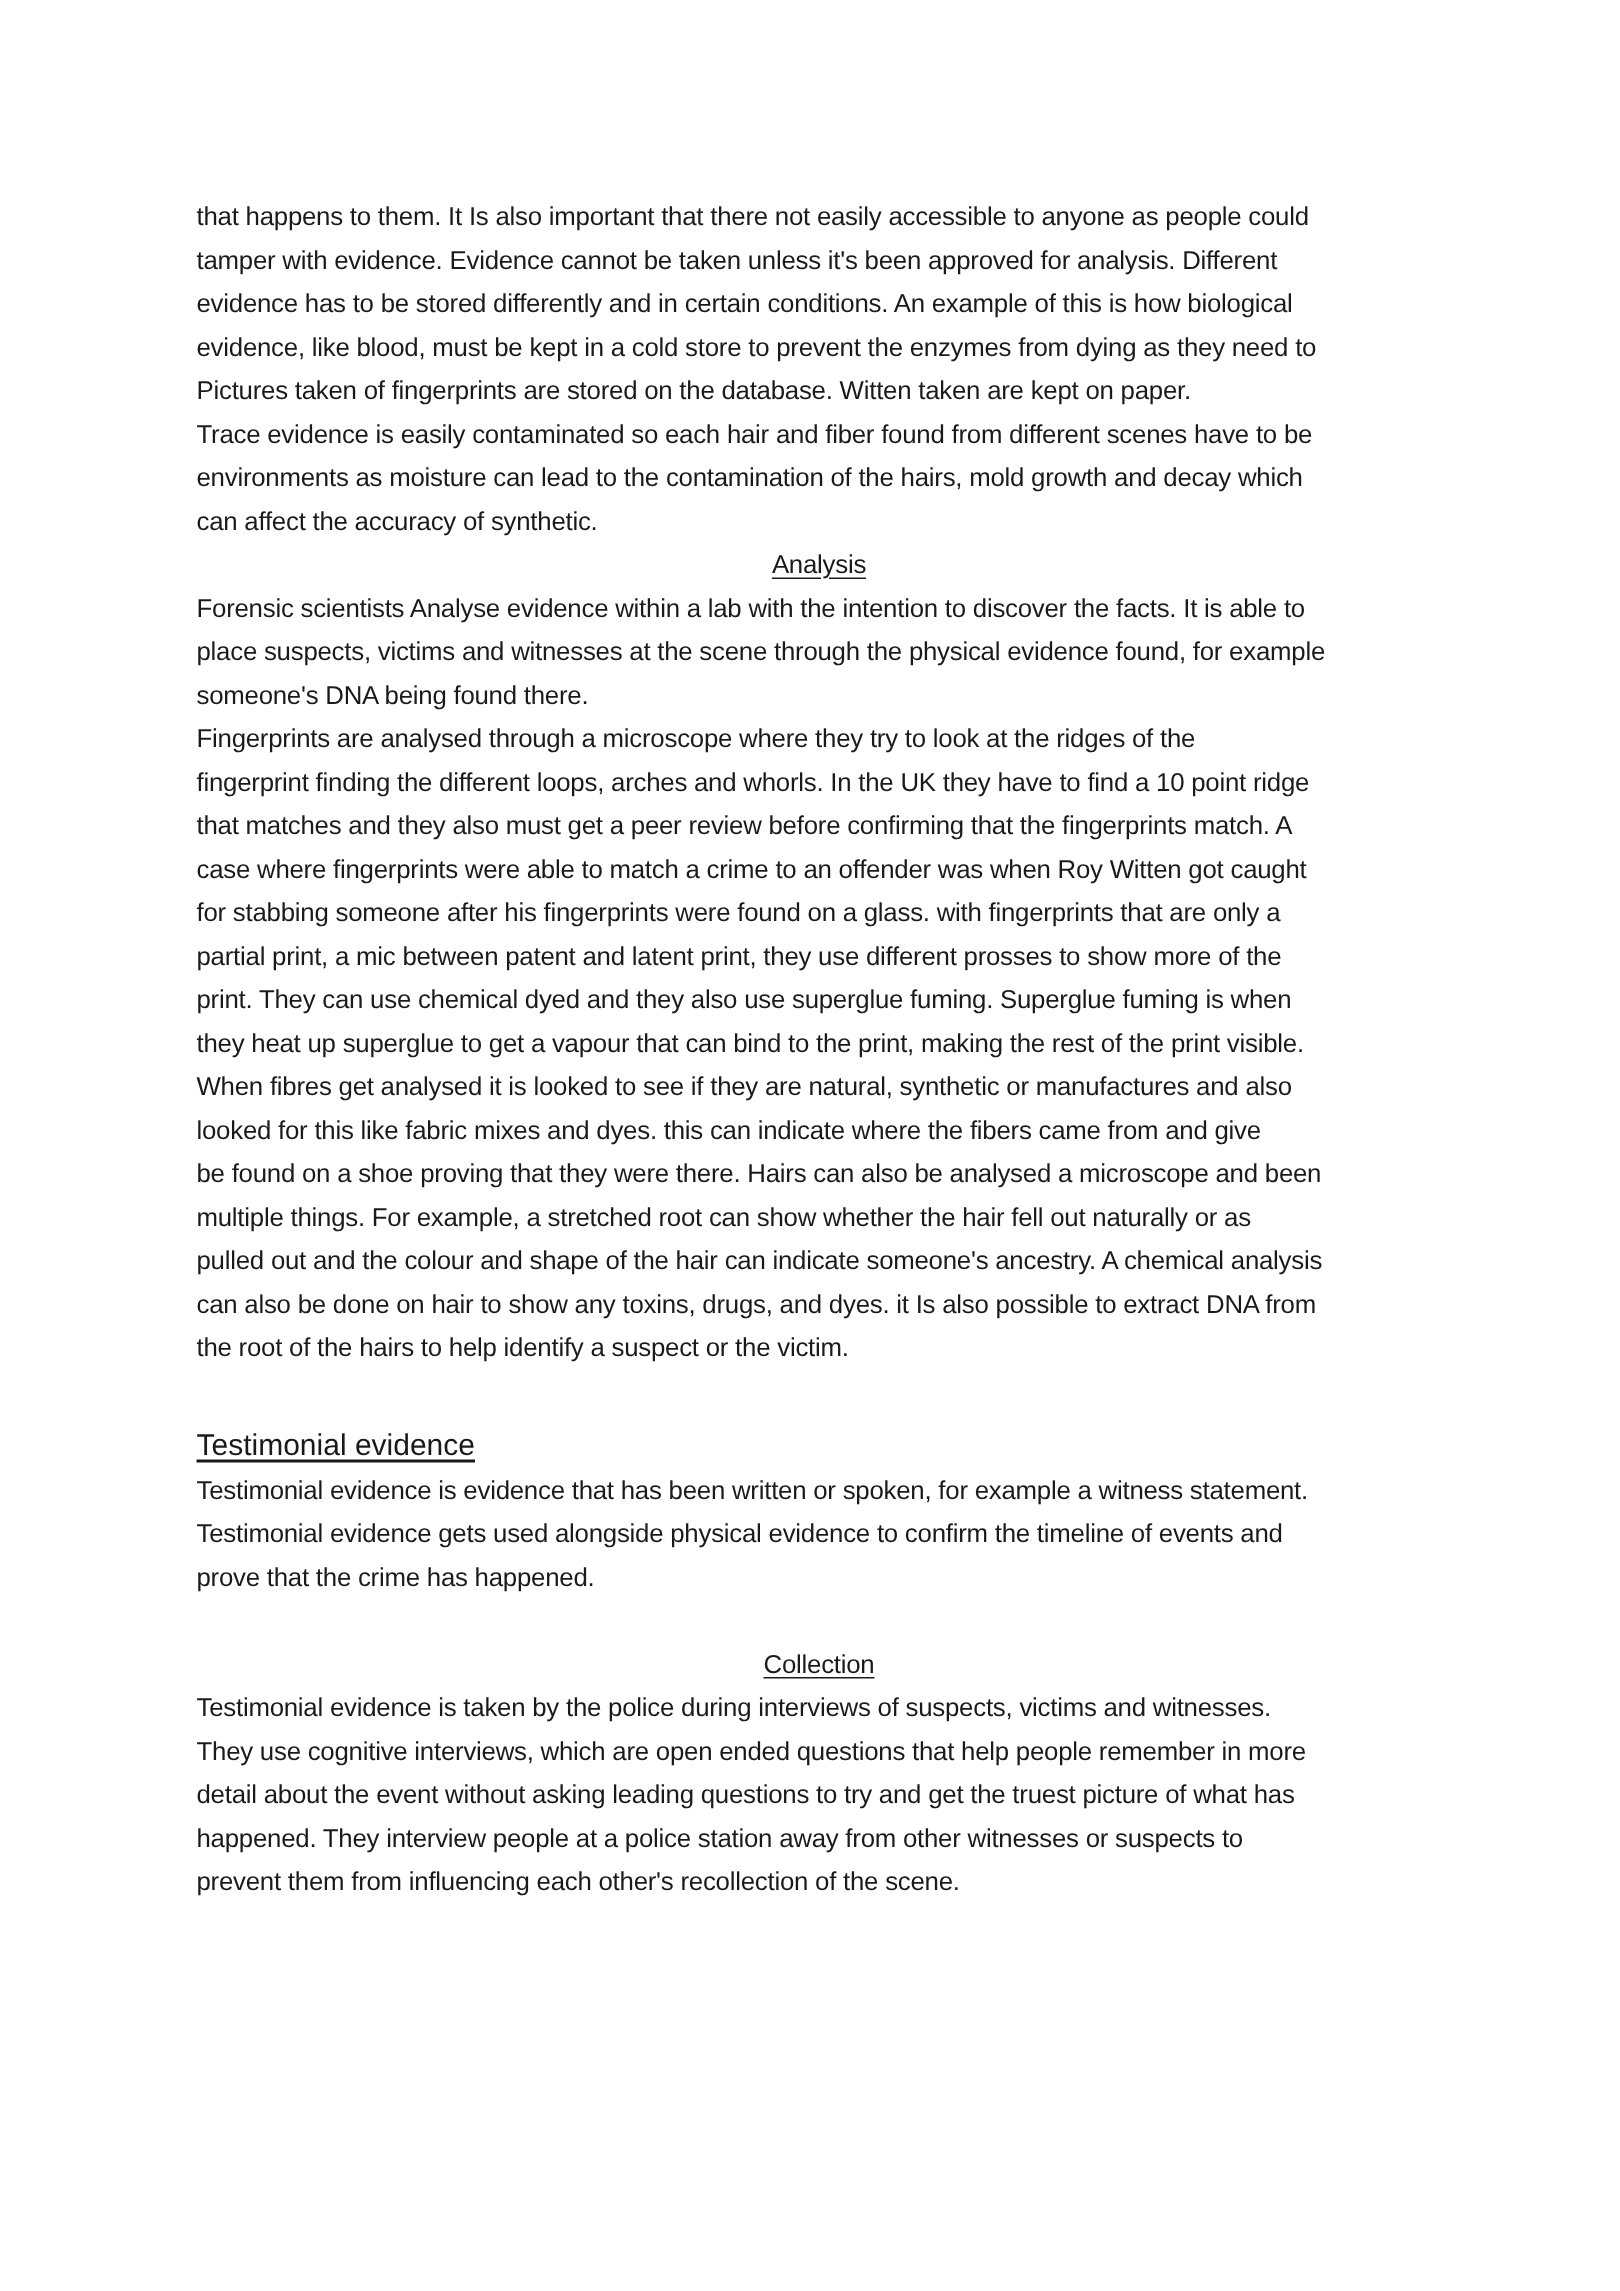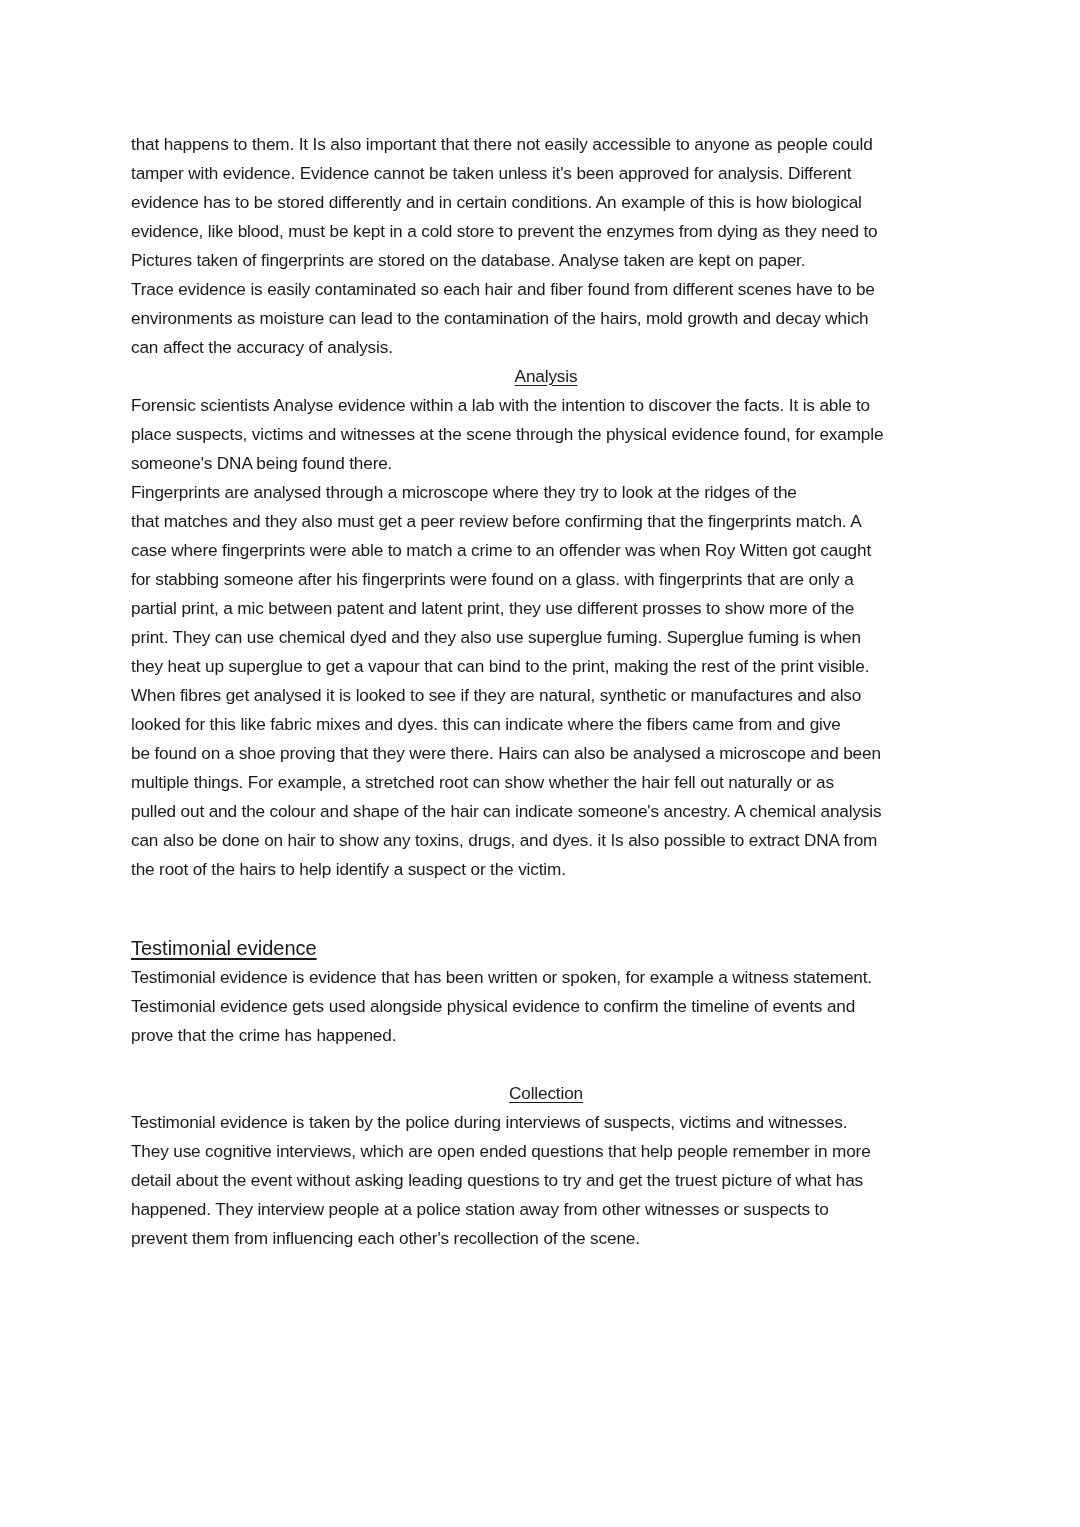--- a/index.html
+++ b/index.html
@@ -37,55 +37,56 @@
   }
   .gap { height: 29px; }
   .heading {
     display: block;
     height: 30px;
     line-height: 30px;
     font-size: 20px;
     text-decoration: underline;
     text-underline-offset: 3px;
     white-space: nowrap;
-    margin-top: 20px;
+    margin-top: 7px;
   }
 </style>
 </head>
 <body>
 
 <div class="page">
 
   <div class="block">
     <span class="line">that happens to them. It Is also important that there not easily accessible to anyone as people could</span>
     <span class="line">tamper with evidence. Evidence cannot be taken unless it's been approved for analysis. Different</span>
     <span class="line">evidence has to be stored differently and in certain conditions. An example of this is how biological</span>
     <span class="line">evidence, like blood, must be kept in a cold store to prevent the enzymes from dying as they need to</span>
   </div>
 
   <div class="block">
-    <span class="line">Pictures taken of fingerprints are stored on the database. Analyse taken are kept on paper.</span>
+    <span class="line">Pictures taken of fingerprints are stored on the database. Witten taken are kept on paper.</span>
   </div>
 
   <div class="block">
     <span class="line">Trace evidence is easily contaminated so each hair and fiber found from different scenes have to be</span>
     <span class="line">environments as moisture can lead to the contamination of the hairs, mold growth and decay which</span>
-    <span class="line">can affect the accuracy of analysis.</span>
+    <span class="line">can affect the accuracy of synthetic.</span>
   </div>
 
   <span class="line subhead">Analysis</span>
 
   <div class="block">
     <span class="line">Forensic scientists Analyse evidence within a lab with the intention to discover the facts. It is able to</span>
     <span class="line">place suspects, victims and witnesses at the scene through the physical evidence found, for example</span>
     <span class="line">someone's DNA being found there.</span>
   </div>
 
   <div class="block">
     <span class="line">Fingerprints are analysed through a microscope where they try to look at the ridges of the</span>
+    <span class="line">fingerprint finding the different loops, arches and whorls. In the UK they have to find a 10 point ridge</span>
     <span class="line">that matches and they also must get a peer review before confirming that the fingerprints match. A</span>
     <span class="line">case where fingerprints were able to match a crime to an offender was when Roy Witten got caught</span>
     <span class="line">for stabbing someone after his fingerprints were found on a glass. with fingerprints that are only a</span>
     <span class="line">partial print, a mic between patent and latent print, they use different prosses to show more of the</span>
     <span class="line">print. They can use chemical dyed and they also use superglue fuming. Superglue fuming is when</span>
     <span class="line">they heat up superglue to get a vapour that can bind to the print, making the rest of the print visible.</span>
   </div>
 
   <div class="block">
     <span class="line">When fibres get analysed it is looked to see if they are natural, synthetic or manufactures and also</span>

